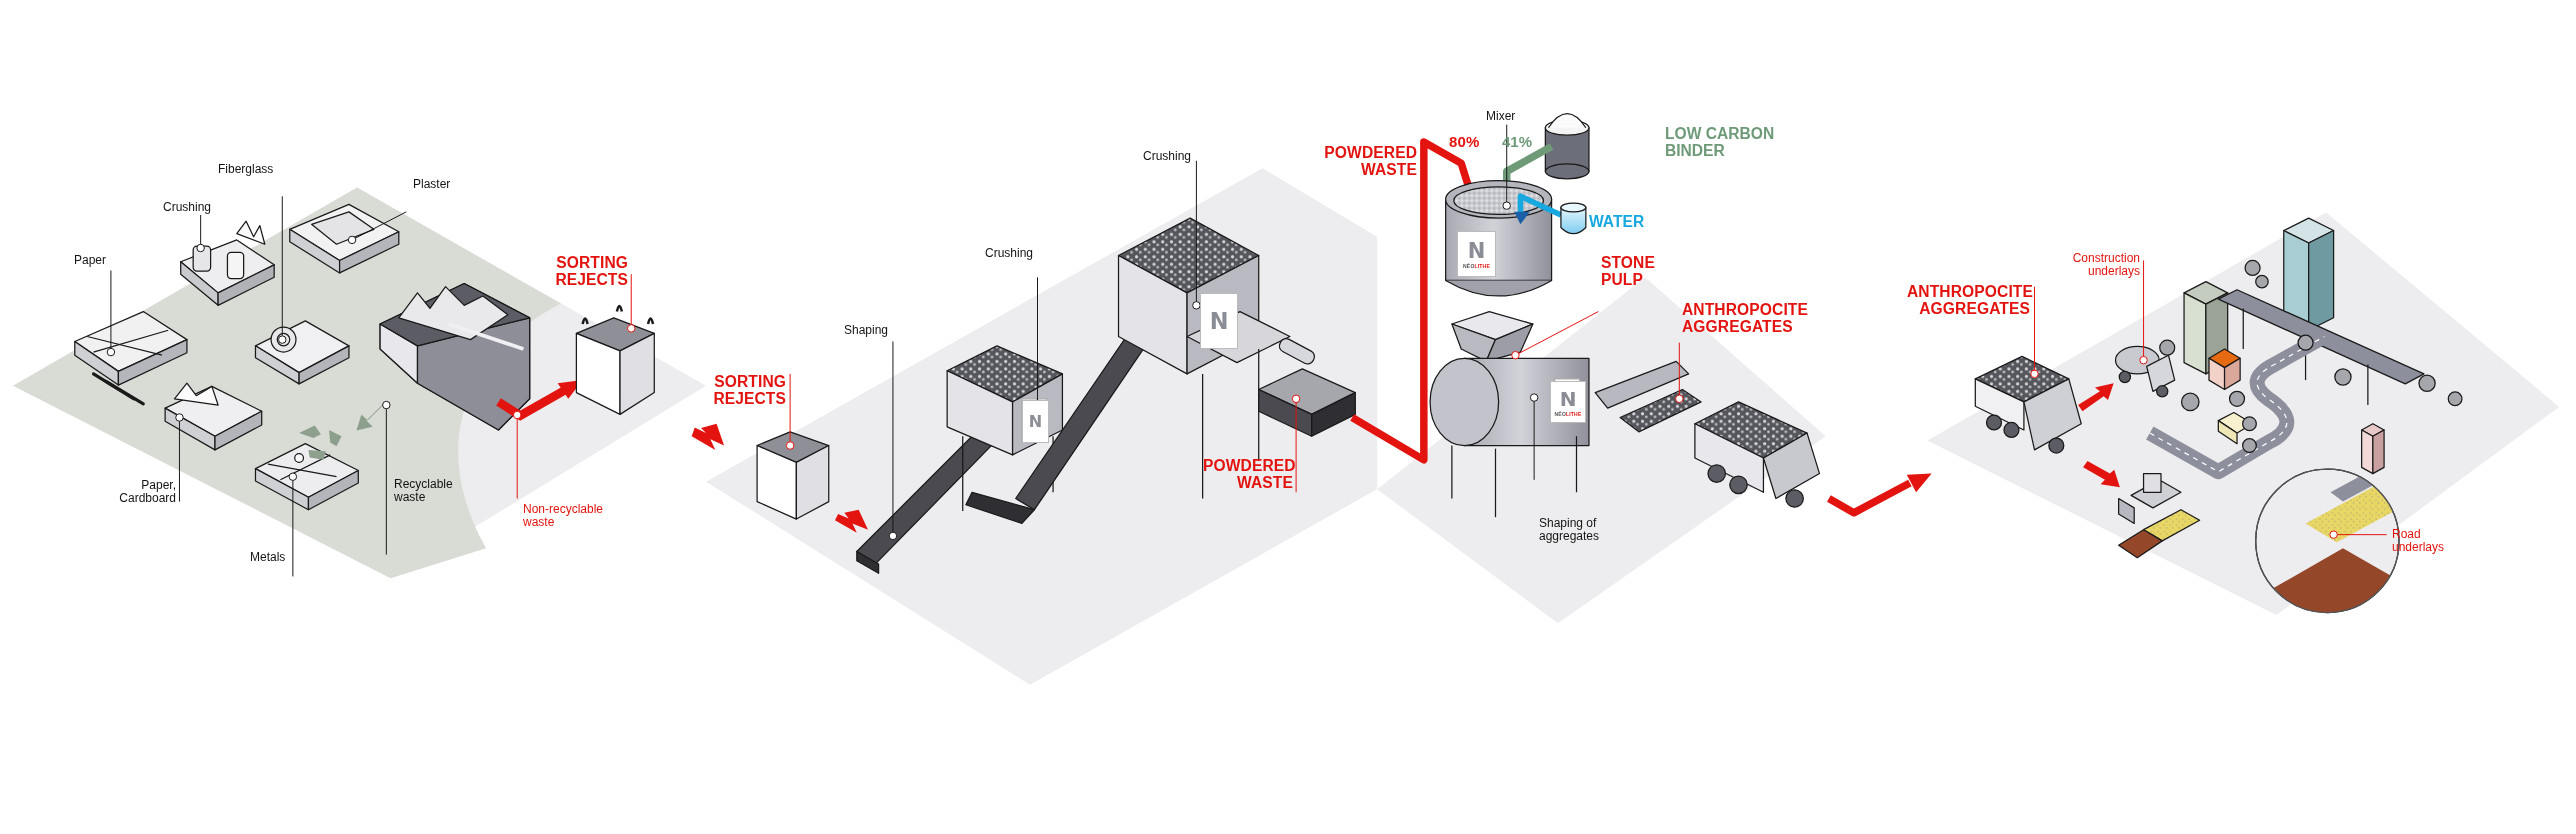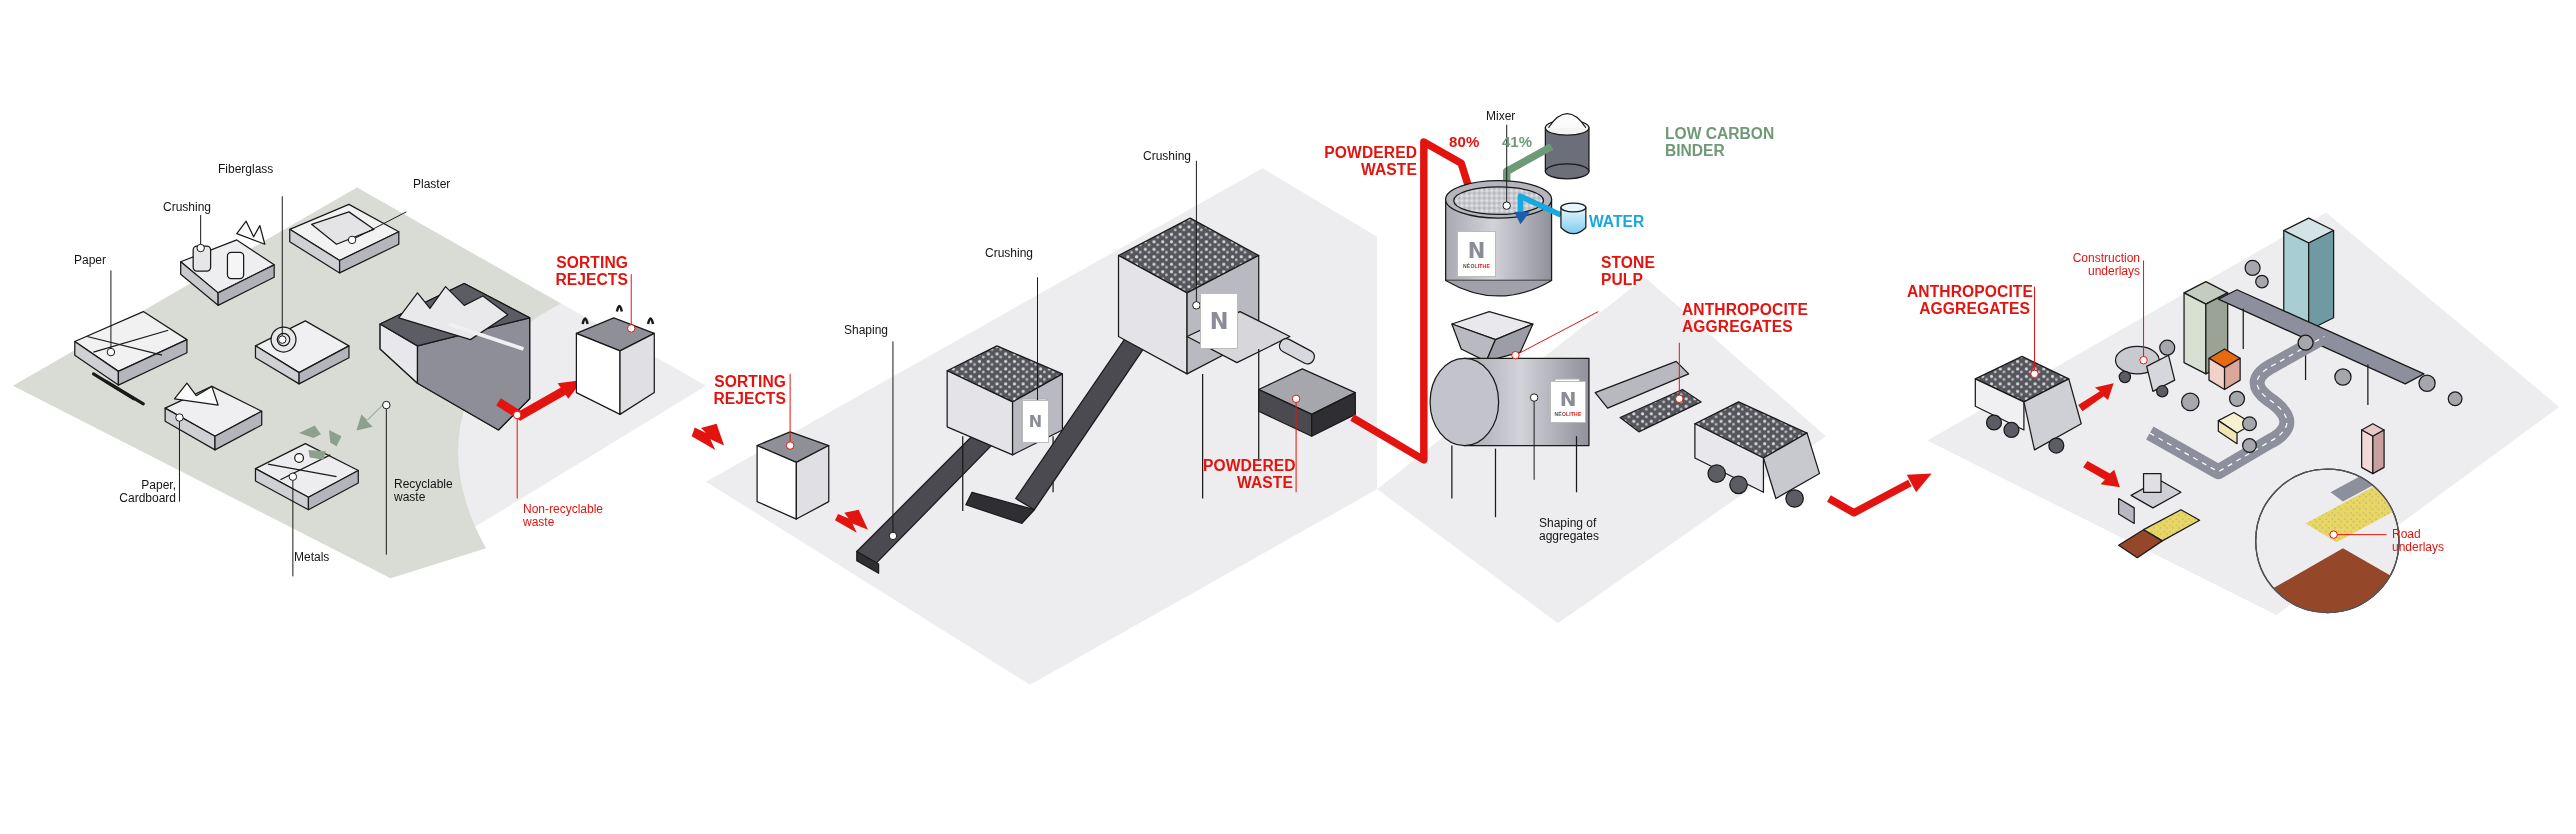--- a/index.html
+++ b/index.html
@@ -388,21 +388,21 @@
 </div>
 
 <div class="lbl black" style="left:74px;top:254px;">Paper</div>
 <div class="lbl black" style="left:163px;top:201px;">Crushing</div>
 <div class="lbl black" style="left:218px;top:163px;">Fiberglass</div>
 <div class="lbl black" style="left:413px;top:178px;">Plaster</div>
 <div class="lbl black right" style="left:112px;top:479px;width:64px;">
   <div>Paper,</div>
   <div>Cardboard</div>
 </div>
-<div class="lbl black" style="left:250px;top:551px;margin-left:44px;">Metals</div>
+<div class="lbl black" style="left:250px;top:551px;">Metals</div>
 <div class="lbl black" style="left:394px;top:478px;">
   <div>Recyclable</div>
   <div>waste</div>
 </div>
 <div class="lbl red" style="left:523px;top:503px;">
   <div>Non-recyclable</div>
   <div>waste</div>
 </div>
 <div class="lbl bold-red right" style="left:548px;top:255px;width:80px;">
   <div>SORTING</div>

